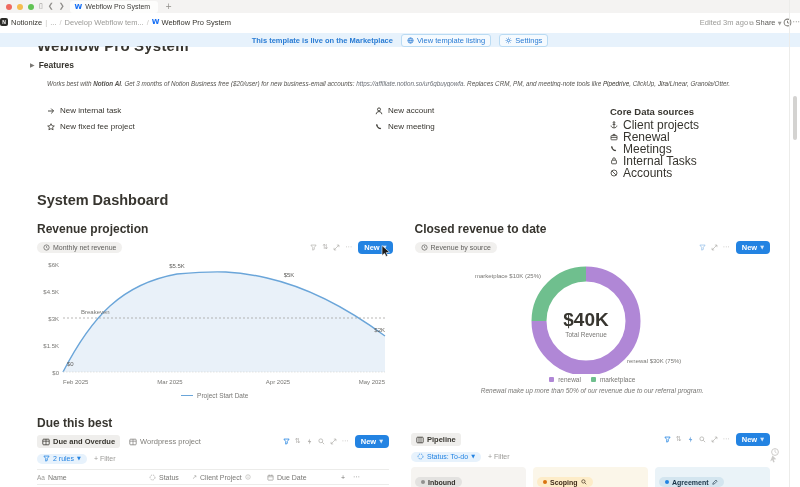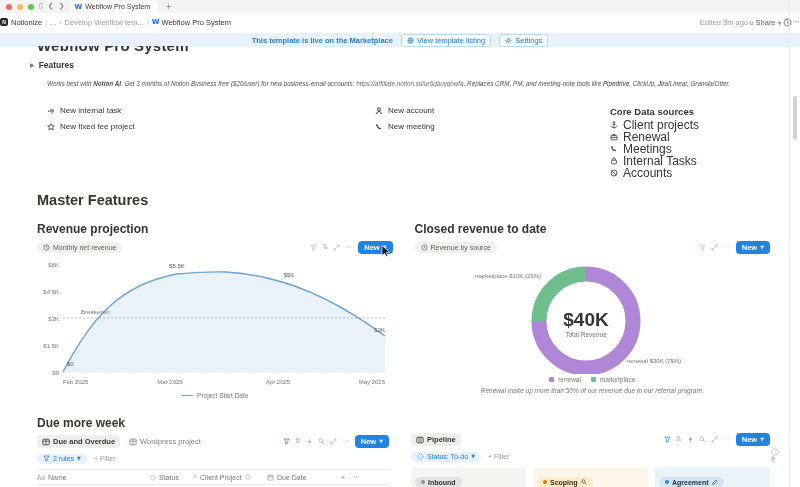--- a/index.html
+++ b/index.html
@@ -266,21 +266,21 @@
           <svg width="8" height="8" viewBox="0 0 8 8">
               <circle cx="4" cy="4" r="3" fill="none" stroke="#37352f" stroke-width="0.8"></circle>
               <path d="M1.9 1.9l4.2 4.2" stroke="#37352f" stroke-width="0.8"></path>
             </svg>
         </span>
         <span>Accounts</span>
       </div>
     </div>
   </div>
 
-  <div class="abs mdtitle">Master Features</div>
+  <div class="abs mdtitle">System Dashboard</div>
 
   <div class="abs dash">
 
     <div>
       <div class="sect-h">Revenue projection</div>
       <div class="ctrl">
         <span class="pill">
           <span class="ico">
             <svg width="7" height="7" viewBox="0 0 8 8">
                 <circle cx="4" cy="4" r="3" fill="none" stroke="#5f5e5b" stroke-width="0.8"></circle>
@@ -378,21 +378,21 @@
         <span class="legsq" style="background:#6fbf8e;margin-left:6px"></span>
         <span>marketplace</span>
       </div>
       <div class="caption">Renewal make up more than 50% of our revenue due to our referral program.</div>
     </div>
   </div>
 
   <div class="abs bottom">
 
     <div>
-      <div class="sect-h">Due more week</div>
+      <div class="sect-h">Due this best</div>
       <div class="tabrow">
         <span class="viewtab on">
           <span class="ico">
               <svg width="8" height="8" viewBox="0 0 8 8">
                 <rect x="0.8" y="1.2" width="6.4" height="5.6" rx="0.8" fill="none" stroke="#37352f" stroke-width="0.8"></rect>
                 <path d="M0.8 3.2h6.4M4 1.2v5.6" stroke="#37352f" stroke-width="0.7"></path>
               </svg>
             </span>
           <span>Due and Overdue</span>
         </span>

